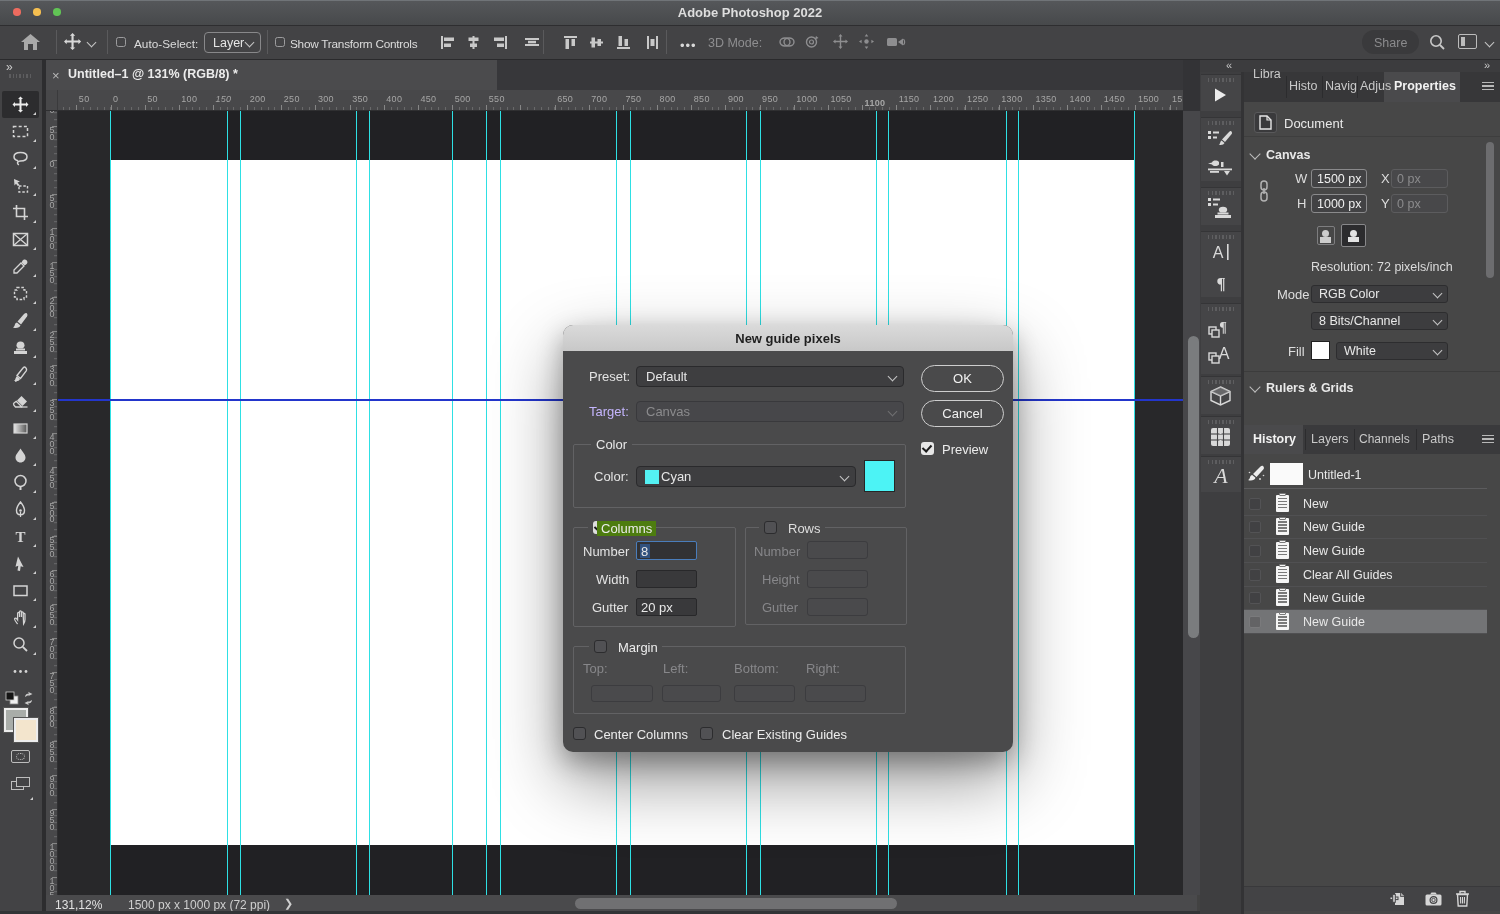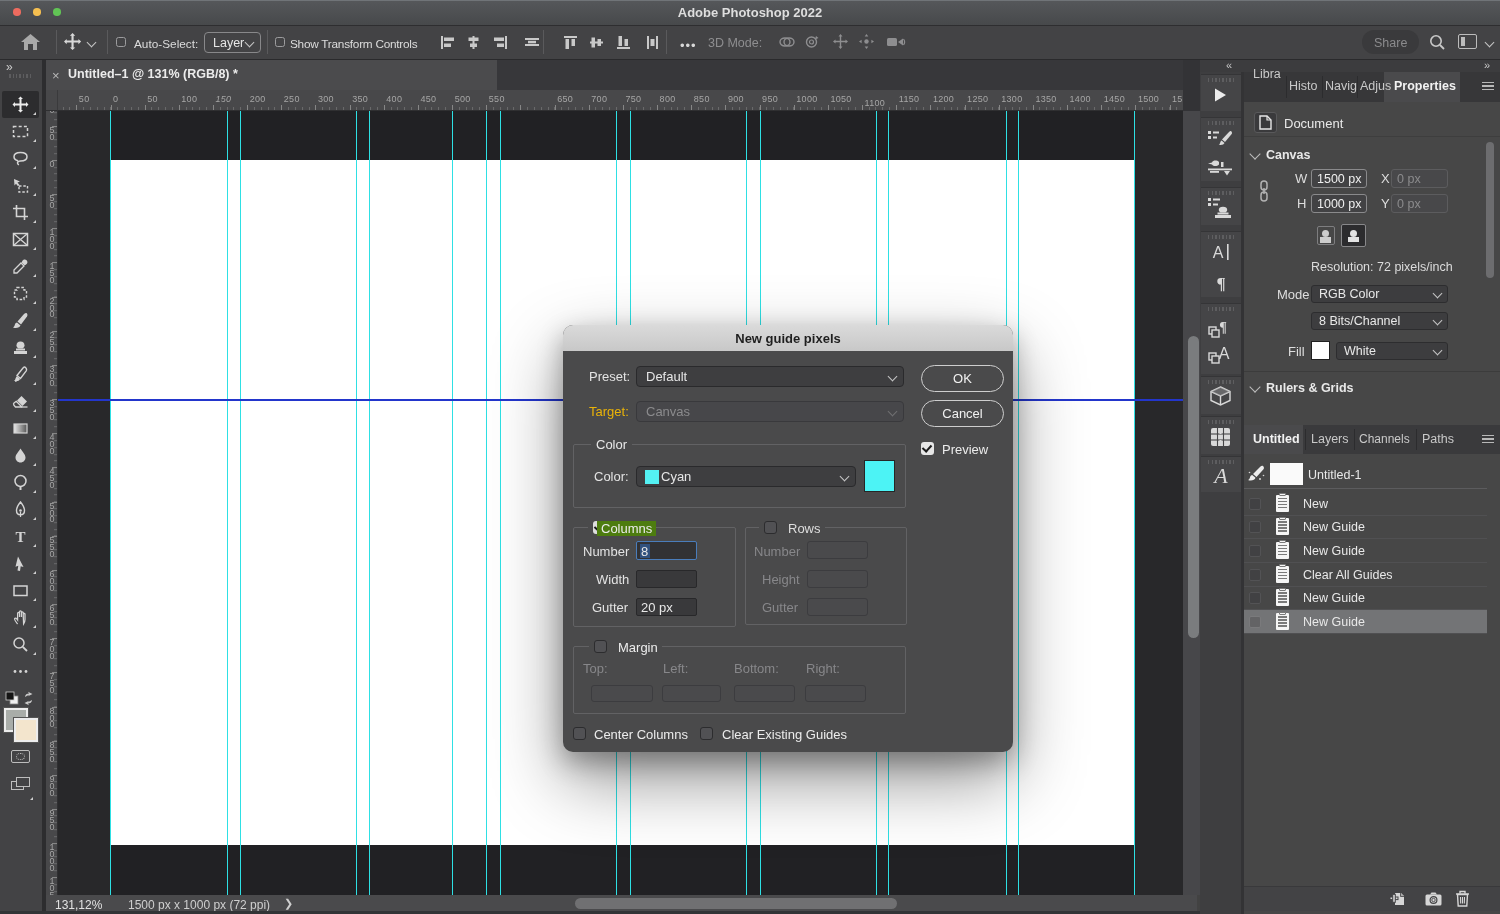--- a/index.html
+++ b/index.html
@@ -353,21 +353,21 @@
     <div class="rlbl" style="left:647.7795px;top:4px;">850</div>
     <div class="ab" style="left:679.443px;top:15px;width:1px;height:6px;background:#868686;"></div>
     <div class="rlbl" style="left:681.943px;top:4px;">900</div>
     <div class="ab" style="left:713.6065000000001px;top:15px;width:1px;height:6px;background:#868686;"></div>
     <div class="rlbl" style="left:716.1065000000001px;top:4px;">950</div>
     <div class="ab" style="left:747.7700000000001px;top:15px;width:1px;height:6px;background:#868686;"></div>
     <div class="rlbl" style="left:750.2700000000001px;top:4px;">1000</div>
     <div class="ab" style="left:781.9335000000001px;top:15px;width:1px;height:6px;background:#868686;"></div>
     <div class="rlbl" style="left:784.4335000000001px;top:4px;">1050</div>
     <div class="ab" style="left:816.0970000000001px;top:15px;width:1px;height:6px;background:#868686;"></div>
-    <div class="rlbl" style="left:818.5970000000001px;top:8px;">1100</div>
+    <div class="rlbl" style="left:818.5970000000001px;top:8px;font-weight:bold;">1100</div>
     <div class="ab" style="left:850.2605000000001px;top:15px;width:1px;height:6px;background:#868686;"></div>
     <div class="rlbl" style="left:852.7605000000001px;top:4px;">1150</div>
     <div class="ab" style="left:884.4240000000001px;top:15px;width:1px;height:6px;background:#868686;"></div>
     <div class="rlbl" style="left:886.9240000000001px;top:4px;">1200</div>
     <div class="ab" style="left:918.5875000000001px;top:15px;width:1px;height:6px;background:#868686;"></div>
     <div class="rlbl" style="left:921.0875000000001px;top:4px;">1250</div>
     <div class="ab" style="left:952.7510000000001px;top:15px;width:1px;height:6px;background:#868686;"></div>
     <div class="rlbl" style="left:955.2510000000001px;top:4px;">1300</div>
     <div class="ab" style="left:986.9145000000001px;top:15px;width:1px;height:6px;background:#868686;"></div>
     <div class="rlbl" style="left:989.4145000000001px;top:4px;">1350</div>
@@ -617,21 +617,21 @@
 <div class="ab fld" style="left:1336px;top:342px;width:112px;height:18px;background:#3d3d3f;border-color:#2d2d2f;"></div>
 <div class="t" style="left:1344px;top:344px;font-size:12.5px;color:#e9e9e9;">White</div>
 <span class="chev" style="left:1434px;top:347px;"></span>
 <div class="ab" style="left:1486px;top:142px;width:8px;height:136px;background:#6d6d6f;border-radius:4px;"></div>
 <div class="ab" style="left:1244px;top:371px;width:256px;height:1px;background:#3c3c3c;"></div>
 <span class="chevd" style="left:1251px;top:383px;"></span>
 <div class="t" style="left:1266px;top:381px;font-size:12.5px;font-weight:bold;color:#e9e9e9;">Rulers &amp; Grids</div>
 
 <div class="ab" style="left:1244px;top:425px;width:256px;height:29px;background:#3a3a3c;"></div>
 <div class="ab" style="left:1244px;top:425px;width:59px;height:29px;background:#4a4a4c;"></div>
-<div class="t" style="left:1253px;top:432px;font-size:12.5px;font-weight:bold;color:#f2f2f2;">Untitled</div>
+<div class="t" style="left:1253px;top:432px;font-size:12.5px;font-weight:bold;color:#f2f2f2;">History</div>
 <div class="t" style="left:1311px;top:432px;font-size:12.5px;color:#c9c9c9;">Layers</div>
 <div class="t" style="left:1359px;top:432px;font-size:12px;color:#c9c9c9;">Channels</div>
 <div class="t" style="left:1422px;top:432px;font-size:12.5px;color:#c9c9c9;">Paths</div>
 <div class="sep" style="left:1305px;top:429px;height:21px;background:#2c2c2e;"></div>
 <div class="sep" style="left:1354px;top:429px;height:21px;background:#2c2c2e;"></div>
 <div class="sep" style="left:1416px;top:429px;height:21px;background:#2c2c2e;"></div>
 <div class="ab" style="left:1482px;top:435px;width:12px;height:9px;background:repeating-linear-gradient(#b8b8b8 0 1.5px,transparent 1.5px 3.5px);"></div>
 
 <svg class="ab" style="left:1247px;top:464px;" width="19" height="19" viewBox="0 0 19 19">
     <path d="M16 2 C17 3 17.3 4.2 16.5 5.2 L9.5 13 L6 10 L13.5 2.5 C14.3 1.6 15.3 1.4 16 2 Z" fill="#ececec"></path>
@@ -744,21 +744,21 @@
 
 <div class="ab" style="left:563px;top:325px;width:450px;height:427px;border-radius:10px;background:#4a4a4b;box-shadow:0 28px 70px rgba(0,0,0,.42),0 10px 26px rgba(0,0,0,.30);"></div>
 <div class="ab" style="left:563px;top:325px;width:450px;height:26px;border-radius:10px 10px 0 0;background:linear-gradient(#dadada,#c8c8c8);"></div>
 <div class="t" style="left:563px;top:331px;width:450px;text-align:center;font-size:13px;font-weight:bold;color:#1f1f1f;">New guide pixels</div>
 <div class="t" style="left:589px;top:369px;font-size:13px;color:#e3e3e3;">Preset:</div>
 <div class="ab fld" style="left:636px;top:366px;width:268px;height:21px;background:#3e3e40;border-color:#2a2a2c;border-radius:4px;"></div>
 <div class="t" style="left:646px;top:369px;font-size:13px;color:#e6e6e6;">Default</div>
 <span class="chev" style="left:889px;top:373px;"></span>
 <div class="ab" style="left:921px;top:365px;width:83px;height:27px;border-radius:13.5px;border:1.5px solid #cecece;box-sizing:border-box;"></div>
 <div class="t" style="left:921px;top:371px;width:83px;text-align:center;font-size:13px;color:#f1f1f1;">OK</div>
-<div class="t" style="left:589px;top:404px;font-size:13px;color:#eab308;">Target:</div>
+<div class="t" style="left:589px;top:404px;font-size:13px;color:#c4b5fd;">Target:</div>
 <div class="ab fld" style="left:636px;top:401px;width:268px;height:21px;background:#47474a;border-color:#39393c;border-radius:4px;"></div>
 <div class="t" style="left:646px;top:404px;font-size:13px;color:#8b8b8d;">Canvas</div>
 <span class="chev" style="left:889px;top:408px;border-color:#707072;"></span>
 <div class="ab" style="left:921px;top:400px;width:83px;height:27px;border-radius:13.5px;border:1.5px solid #cecece;box-sizing:border-box;"></div>
 <div class="t" style="left:921px;top:406px;width:83px;text-align:center;font-size:13px;color:#f1f1f1;">Cancel</div>
 <span class="cbk" style="left:921px;top:442px;"></span>
 <div class="t" style="left:942px;top:442px;font-size:13px;color:#ececec;">Preview</div>
 
 <div class="gbx" style="left:573px;top:444px;width:331px;height:62px;"></div>
 <div class="t" style="left:591px;top:437px;font-size:13px;color:#e8e8e8;background:#4a4a4b;padding:0 5px;">Color</div>

